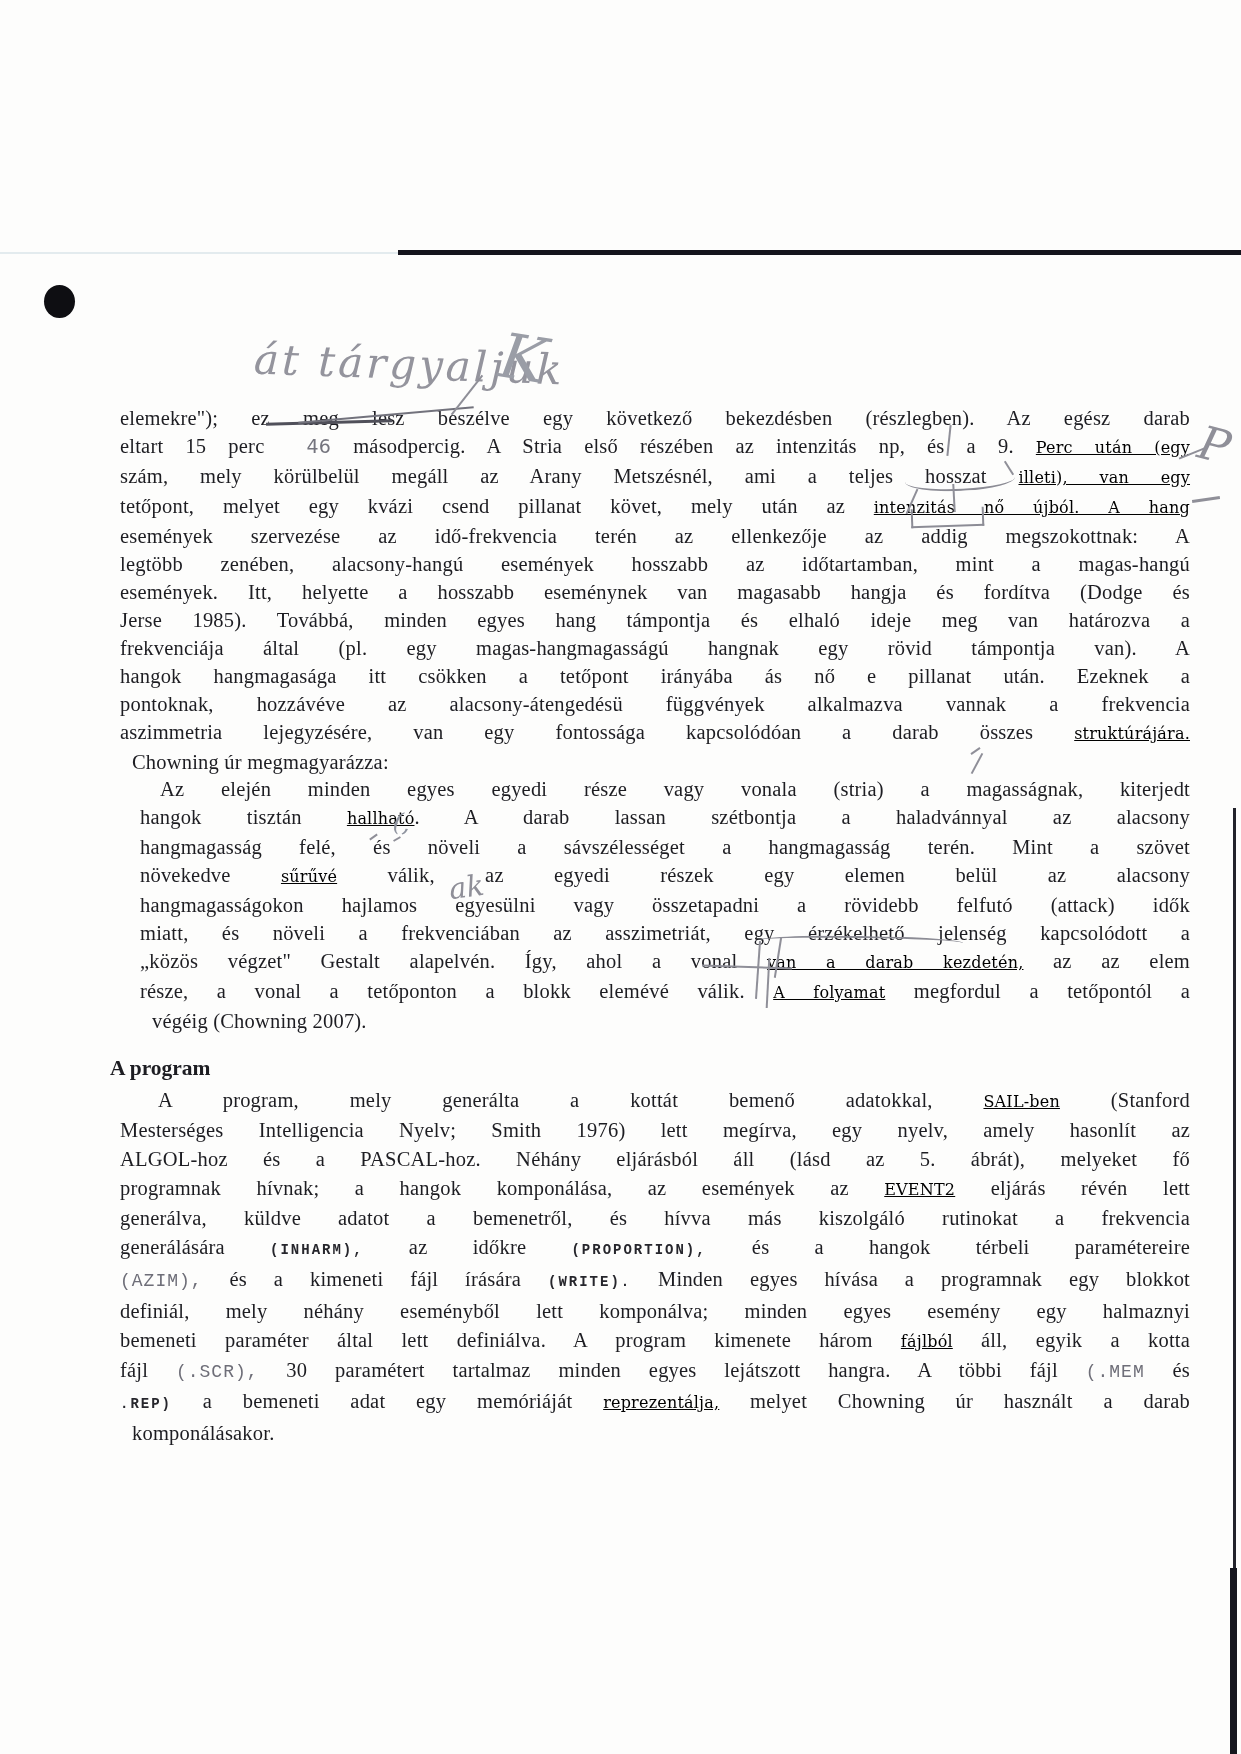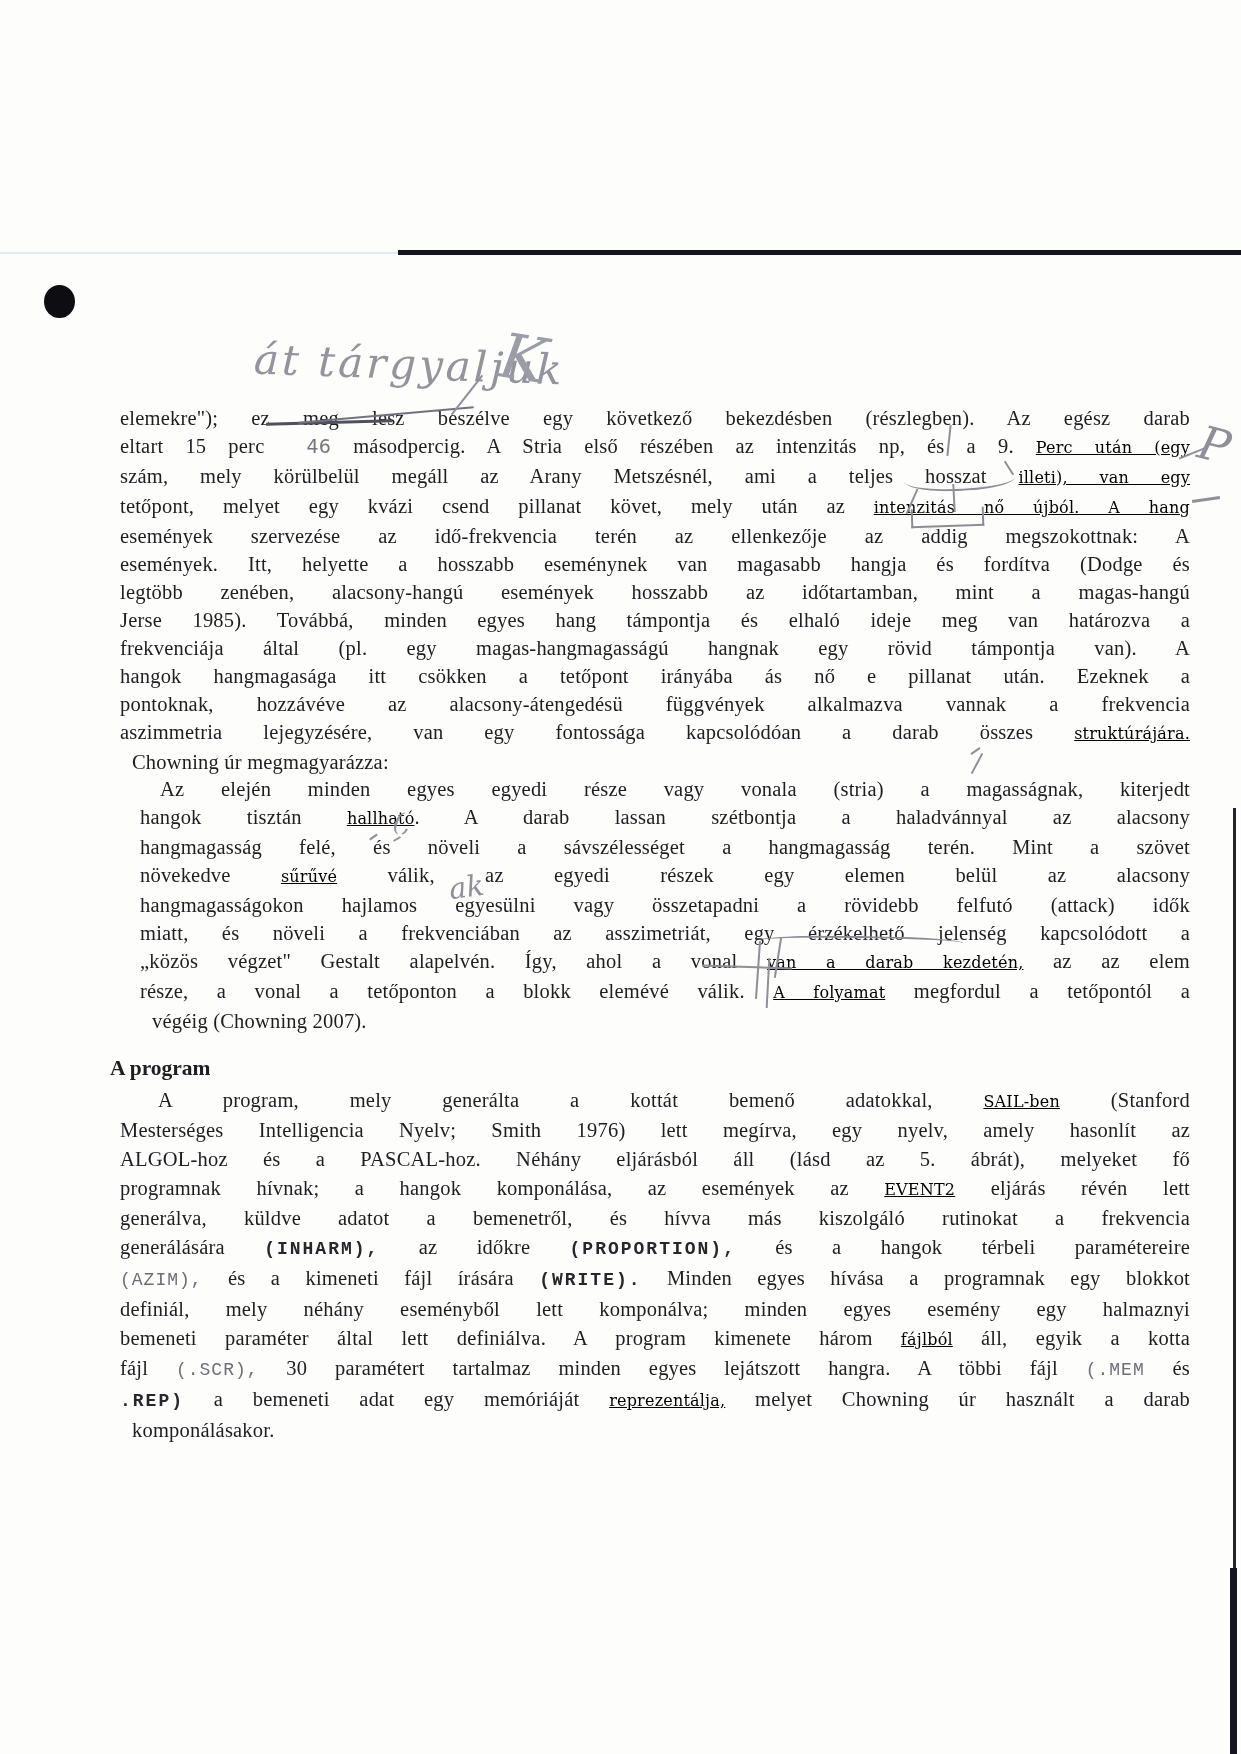--- a/index.html
+++ b/index.html
@@ -18,21 +18,21 @@
   .block{position:absolute;}
   .tline{text-align:justify;text-align-last:justify;white-space:normal;
          font-size:20.5px;line-height:28px;color:#1d1d22;letter-spacing:.2px;}
   .block-p2 .tline{line-height:29px;}
   .tline.last{text-align-last:left;margin-left:12px;}
   .tline.indent1{text-indent:20px;}
   .tline.indent2{text-indent:38px;}
   .seg-k{}
   .seg-g{font-family:"DejaVu Serif",serif;font-size:16px;color:#000000;text-decoration:underline;}
   .seg-gs{font-family:"DejaVu Sans",sans-serif;font-size:19px;color:#75757e;margin-left:20px;}
-  .seg-m{font-family:"Liberation Mono",monospace;font-weight:bold;font-size:18px;letter-spacing:2px;color:#26262c;}
+  .seg-m{font-family:"Liberation Mono",monospace;font-weight:bold;font-size:14px;letter-spacing:2px;color:#26262c;}
   .seg-mg{font-family:"Liberation Mono",monospace;font-size:18px;letter-spacing:1px;color:#6e6e78;}
 
   .heading{position:absolute;left:110px;top:1056px;font-size:21.5px;font-weight:bold;color:#1d1d22;}
 
   
   .hw{position:absolute;color:#8f8f98;font-family:"DejaVu Serif",serif;font-style:italic;pointer-events:none;}
   .hw-top-note{left:254px;top:340px;font-size:42px;letter-spacing:3px;transform:rotate(2deg);color:#94949d;}
   .hw-top-k{left:500px;top:322px;font-size:62px;transform:rotate(9deg);color:#9a9da6;font-weight:400;}
   .hw-margin-p{left:1199px;top:418px;font-size:46px;transform:rotate(14deg);color:#8f8f98;}
   .hw-ak{left:449px;top:870px;font-size:29px;transform:rotate(-8deg);color:#8f8f98;}
@@ -73,22 +73,22 @@
   <div class="punch-dot"></div>
   <div class="edge-line"></div>
   <div class="edge-line-thick"></div>
 
   <div class="block" style="left:120px;top:404px;width:1070px;">
       <div class="tline"><span class="seg-k">elemekre"); ez meg lesz beszélve egy következő bekezdésben (részlegben). Az egész darab</span></div>
       <div class="tline"><span class="seg-k">eltart 15 perc </span><span class="seg-gs">46</span><span class="seg-k"> másodpercig. A Stria első részében az intenzitás np, és a 9. </span><span class="seg-g">Perc után (egy</span></div>
       <div class="tline"><span class="seg-k">szám, mely körülbelül megáll az Arany Metszésnél, ami a teljes hosszat </span><span class="seg-g">illeti), van egy</span></div>
       <div class="tline"><span class="seg-k">tetőpont, melyet egy kvázi csend pillanat követ, mely után az </span><span class="seg-g">intenzitás nő újból. A hang</span></div>
       <div class="tline"><span class="seg-k">események szervezése az idő-frekvencia terén az ellenkezője az addig megszokottnak: A</span></div>
+      <div class="tline"><span class="seg-k">legtöbb zenében, alacsony-hangú események hosszabb az időtartamban, mint a magas-hangú</span></div>
       <div class="tline"><span class="seg-k">események. Itt, helyette a hosszabb eseménynek van magasabb hangja és fordítva (Dodge és</span></div>
-      <div class="tline"><span class="seg-k">legtöbb zenében, alacsony-hangú események hosszabb az időtartamban, mint a magas-hangú</span></div>
       <div class="tline"><span class="seg-k">Jerse 1985). Továbbá, minden egyes hang támpontja és elhaló ideje meg van határozva a</span></div>
       <div class="tline"><span class="seg-k">frekvenciája által (pl. egy magas-hangmagasságú hangnak egy rövid támpontja van). A</span></div>
       <div class="tline"><span class="seg-k">hangok hangmagasága itt csökken a tetőpont irányába ás nő e pillanat után. Ezeknek a</span></div>
       <div class="tline"><span class="seg-k">pontoknak, hozzávéve az alacsony-átengedésü függvények alkalmazva vannak a frekvencia</span></div>
       <div class="tline"><span class="seg-k">aszimmetria lejegyzésére, van egy fontossága kapcsolódóan a darab összes </span><span class="seg-g">struktúrájára.</span></div>
       <div class="tline last"><span class="seg-k">Chowning úr megmagyarázza:</span></div>
     </div>
 
   <div class="block" style="left:140px;top:775px;width:1050px;">
       <div class="tline indent1"><span class="seg-k">Az elején minden egyes egyedi része vagy vonala (stria) a magasságnak, kiterjedt</span></div>

